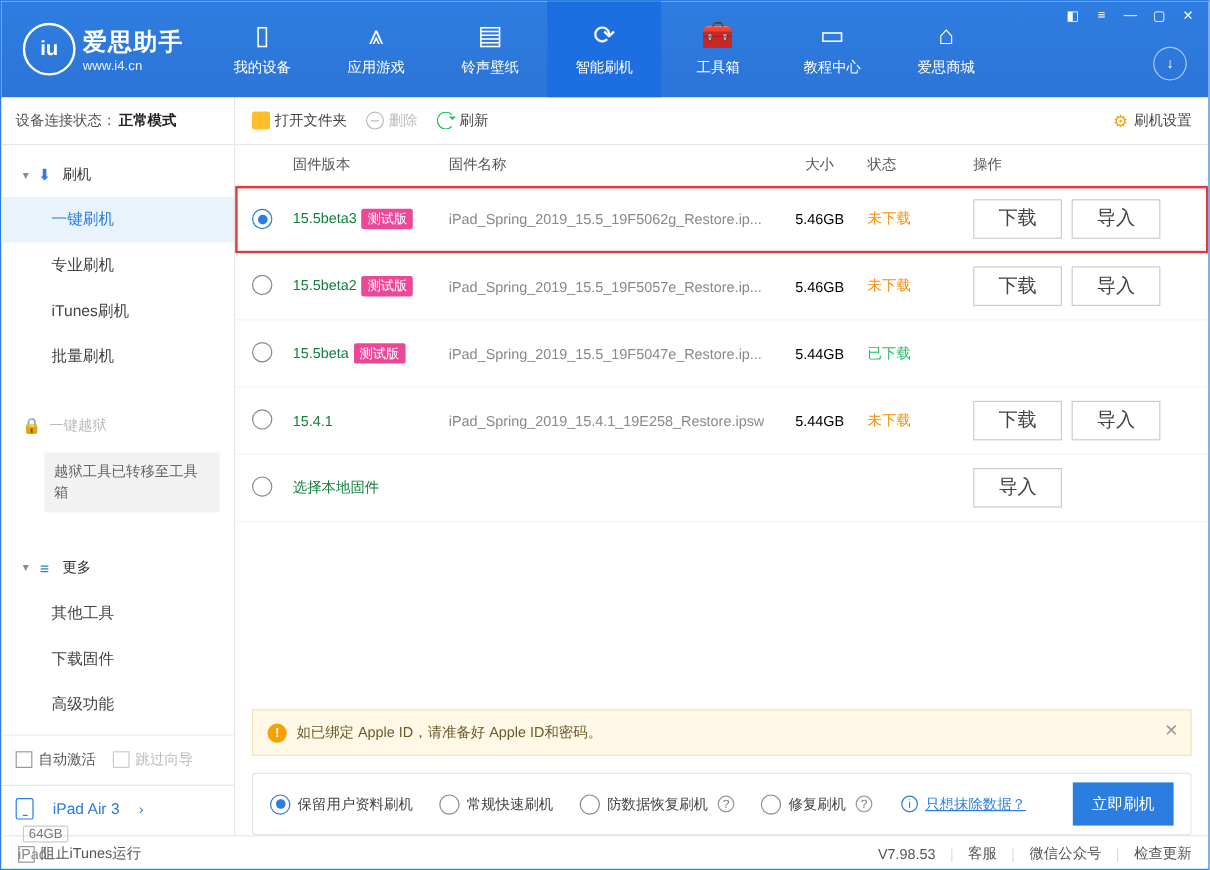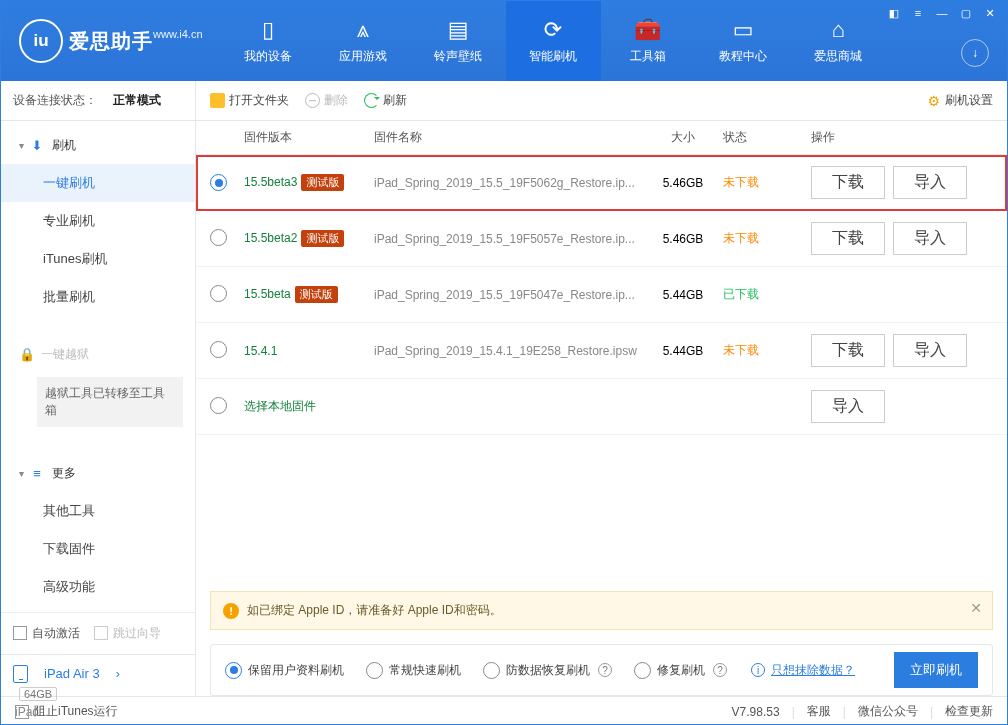--- a/index.html
+++ b/index.html
@@ -1,33 +1,33 @@
 <!DOCTYPE html>
 <html><head>
 <meta charset="utf-8">
 <style>
 *{margin:0;padding:0;box-sizing:border-box;font-family:"Microsoft YaHei",sans-serif;font-size:12px}
 body{background:#fff;width:1008px;height:725px;overflow:hidden;border:1px solid #2e7de0}
 .header{background:linear-gradient(to bottom,#2f7de0,#2c74d8);height:80px;display:flex;align-items:center;color:#fff;position:relative}
 .logo{display:flex;align-items:center;padding:0 18px;gap:6px}
 .logo-badge{width:44px;height:44px;border:2px solid #fff;border-radius:50%;display:flex;align-items:center;justify-content:center;font-size:17px;font-weight:bold;color:#fff}
-.logo-text{display:flex;flex-direction:row}
+.logo-text{display:flex;flex-direction:column}
 .logo-title{font-size:20px;font-weight:bold;letter-spacing:1px}
 .logo-sub{font-size:11px;opacity:.9}
 .nav{display:flex;flex:1;height:100%}
 .nav-item{width:95px;display:flex;flex-direction:column;align-items:center;justify-content:center;cursor:pointer;height:100%;font-size:13px}
 .nav-item.active{background:#1d6ee0}
 .nav-icon{font-size:22px;margin-bottom:5px}
 .window-controls{position:absolute;top:4px;right:8px;display:flex;gap:6px}
 .window-controls span{width:18px;height:16px;display:flex;align-items:center;justify-content:center;cursor:pointer;font-size:11px}
 .dl-circle{position:absolute;right:18px;bottom:14px;width:28px;height:28px;border:1px solid rgba(255,255,255,.6);border-radius:50%;display:flex;align-items:center;justify-content:center;color:#fff}
 .layout{display:flex;height:615px}
 .sidebar{width:195px;border-right:1px solid #e6e6e6;display:flex;flex-direction:column}
 .status-bar{height:40px;border-bottom:1px solid #e6e6e6;display:flex;align-items:center;padding:16px 12px;font-size:12px;color:#555}
-.status-bar b{color:#222;margin-left:16px}
+.status-bar b{color:#222;margin-left:2px}
 .side-section{padding:6px 0}
 .side-title{display:flex;align-items:center;padding:10px 18px;color:#333;font-size:13px;cursor:pointer}
 .side-title .ico{color:#2b7de0;margin-right:8px;width:14px;text-align:center;font-size:13px}
 .side-title.lock .ico{color:#bbb}
 .side-sub{padding:10px 18px 10px 42px;color:#444;cursor:pointer;font-size:13px}
 .side-sub.active{background:#eaf2fc;color:#2b7de0}
 .side-note{margin:4px 12px 8px 36px;background:#f2f2f2;color:#666;padding:8px 8px;font-size:12px;line-height:1.4}
 .side-divider{height:1px;background:#eee;margin:4px 16px}
 .content{flex:1;display:flex;flex-direction:column}
 .toolbar{height:40px;border-bottom:1px solid #e6e6e6;display:flex;align-items:center;padding:0 14px;gap:16px}
@@ -48,21 +48,21 @@
 .col-size{width:80px;text-align:center}
 .col-status{width:70px}
 .col-ops{width:200px;text-align:left;padding-left:18px}
 .fw-list{}
 .fw-row{display:flex;align-items:center;height:56px;padding:0 14px;border-bottom:1px solid #f3f3f3}
 .fw-row.highlight{outline:2px solid #e03a3a;outline-offset:-2px}
 .radio{width:17px;height:17px;border:1.5px solid #888;border-radius:50%;display:inline-flex;align-items:center;justify-content:center;cursor:pointer}
 .radio.sel{border-color:#2b7de0}
 .radio.sel::after{content:"";width:8px;height:8px;background:#2b7de0;border-radius:50%}
 .ver-text{color:#15803d}
-.beta-tag{display:inline-block;background:#c2410c;color:#fff;border-radius:2px;padding:1px 5px;font-size:11px;margin-left:4px}
+.beta-tag{display:inline-block;background:#ec4899;color:#fff;border-radius:2px;padding:1px 5px;font-size:11px;margin-left:4px}
 .fw-name{color:#888}
 .status-down{color:#ff8a00}
 .status-ok{color:#1fbf5f}
 .op-btn{display:inline-block;border:1px solid #ccc;background:#fff;padding:5px 20px;margin-right:8px;cursor:pointer;color:#444;font-size:16px}
 .notice{margin:10px 14px 0;background:#fff8e6;border:1px solid #f2e4b8;padding:10px 12px;display:flex;align-items:center;color:#6b5b2b;position:relative}
 .notice .ico{width:16px;height:16px;background:#f7a100;border-radius:50%;color:#fff;display:flex;align-items:center;justify-content:center;margin-right:8px;font-weight:bold;font-size:11px}
 .notice .close{position:absolute;right:10px;top:8px;color:#999;cursor:pointer;font-size:14px}
 .flash-bar{margin:14px 14px 0;border:1px solid #e6e6e6;border-radius:3px;height:52px;display:flex;align-items:center;padding:0 14px;gap:22px}
 .flash-opt{display:flex;align-items:center;gap:6px;color:#444;cursor:pointer}
 .qmark{display:inline-flex;width:14px;height:14px;border:1px solid #999;border-radius:50%;align-items:center;justify-content:center;font-size:10px;color:#777;margin-left:2px}

